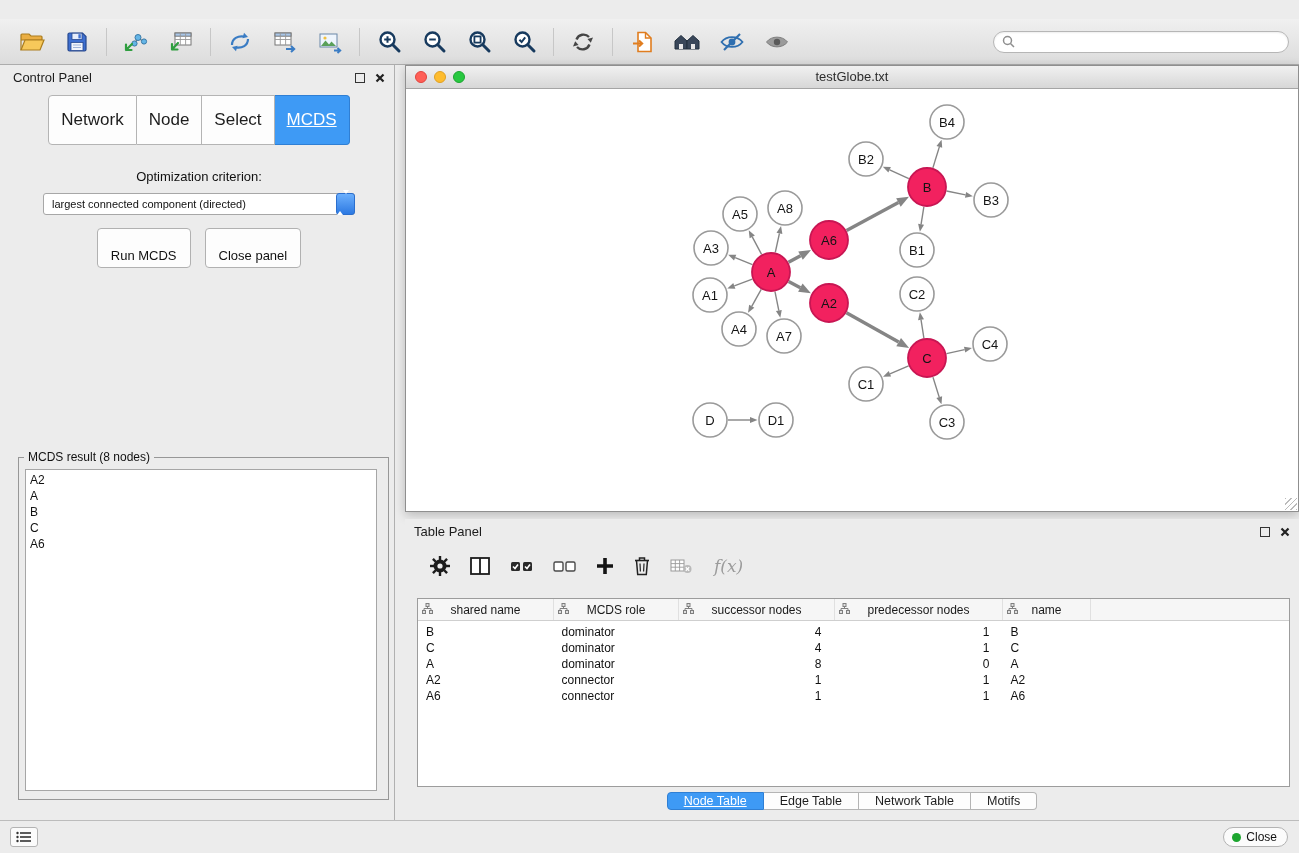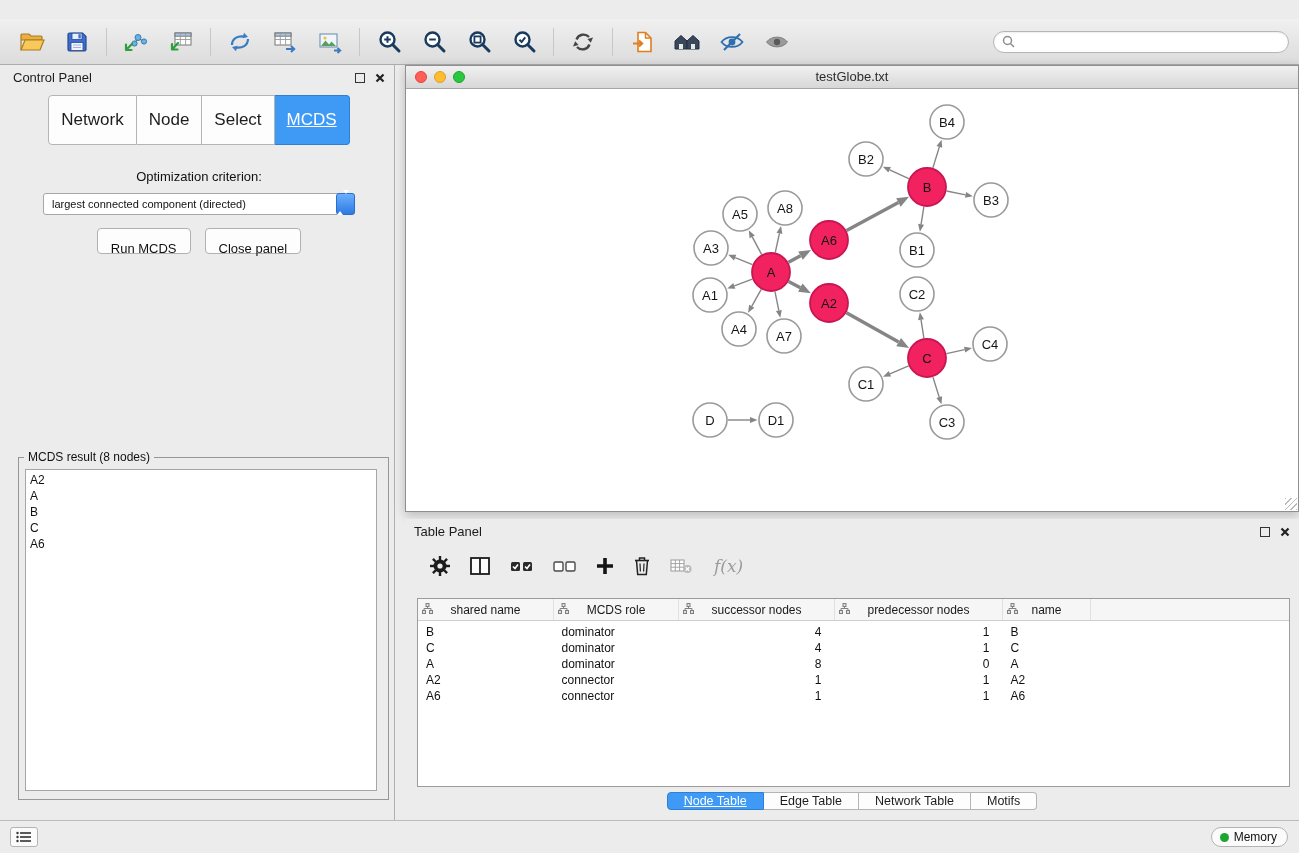--- a/index.html
+++ b/index.html
@@ -38,21 +38,21 @@
   .panel-controls{position:absolute;right:9px;top:0;height:26px;display:flex;align-items:center;gap:10px;}
   .float-box{width:8px;height:8px;border:1.5px solid #333;display:inline-block;}
   .ctrl-tabs{display:flex;justify-content:center;margin-top:4px;}
   .opt-label{text-align:center;font-size:13px;margin-top:24px;color:#101010;}
   .dropdown{position:relative;width:312px;height:22px;background:#fff;border:1px solid #a7a7a7;border-radius:3px;margin:9px auto 0;box-sizing:border-box;}
   .dropdown .val{display:block;line-height:20px;padding-left:8px;font-size:11px;color:#111;white-space:nowrap;overflow:hidden;}
   .stepper{position:absolute;right:-1px;top:-1px;width:19px;height:22px;background:linear-gradient(#6cb0fd,#2d79e2);border-radius:3px;border:1px solid #2b6fce;box-sizing:border-box;}
   .stepper .up{width:0;height:0;border-left:3.5px solid transparent;border-right:3.5px solid transparent;border-bottom:4.5px solid #fff;margin:3px auto 2px;}
   .stepper .down{width:0;height:0;border-left:3.5px solid transparent;border-right:3.5px solid transparent;border-top:4.5px solid #fff;margin:0 auto;}
   .btn-row{display:flex;justify-content:center;gap:14px;margin-top:13px;}
-  .mac-btn{font:13px "Liberation Sans",sans-serif;background:#fdfdfd;border:1px solid #b1b1b1;border-radius:4px;padding:12px 13px;height:22px;color:#111;}
+  .mac-btn{font:13px "Liberation Sans",sans-serif;background:#fdfdfd;border:1px solid #b1b1b1;border-radius:4px;padding:19px 13px;height:22px;color:#111;}
   .result-group{position:absolute;left:14px;top:392px;width:369px;height:341px;border:1px solid #979797;}
   .result-legend{position:absolute;top:-8px;left:5px;background:#ececec;padding:0 4px;font-size:12px;color:#111;}
   .result-list{position:absolute;left:6px;top:11px;right:11px;bottom:8px;border:1px solid #a6a6a6;background:#fff;padding:2px 4px;overflow:auto;}
   .result-item{font-size:12px;line-height:16px;color:#111;}
 
   
   .network-window{position:absolute;left:405px;top:65px;width:894px;height:447px;background:#fff;border:1px solid #8f8f8f;
     box-shadow:0 3px 10px rgba(0,0,0,.22);box-sizing:border-box;}
   .nw-titlebar{position:relative;height:22px;background:linear-gradient(#f1f1f1,#d7d7d7);border-bottom:1px solid #a5a5a5;}
   .nw-title{text-align:center;line-height:22px;font-size:13px;color:#2d2d2d;}
@@ -546,17 +546,17 @@
         <circle cx="1.5" cy="2" r="1.2" fill="#333"></circle>
           <rect x="4" y="1.2" width="11" height="1.6" fill="#333"></rect>
         <circle cx="1.5" cy="6" r="1.2" fill="#333"></circle>
           <rect x="4" y="5.2" width="11" height="1.6" fill="#333"></rect>
         <circle cx="1.5" cy="10" r="1.2" fill="#333"></circle>
           <rect x="4" y="9.2" width="11" height="1.6" fill="#333"></rect>
       </svg>
     </span>
     <span class="memory-btn">
       <span class="dot"></span>
-      <span>Memory</span>
+      <span>Close</span>
     </span>
   </div>
 
 </div>
 
 </body></html>

